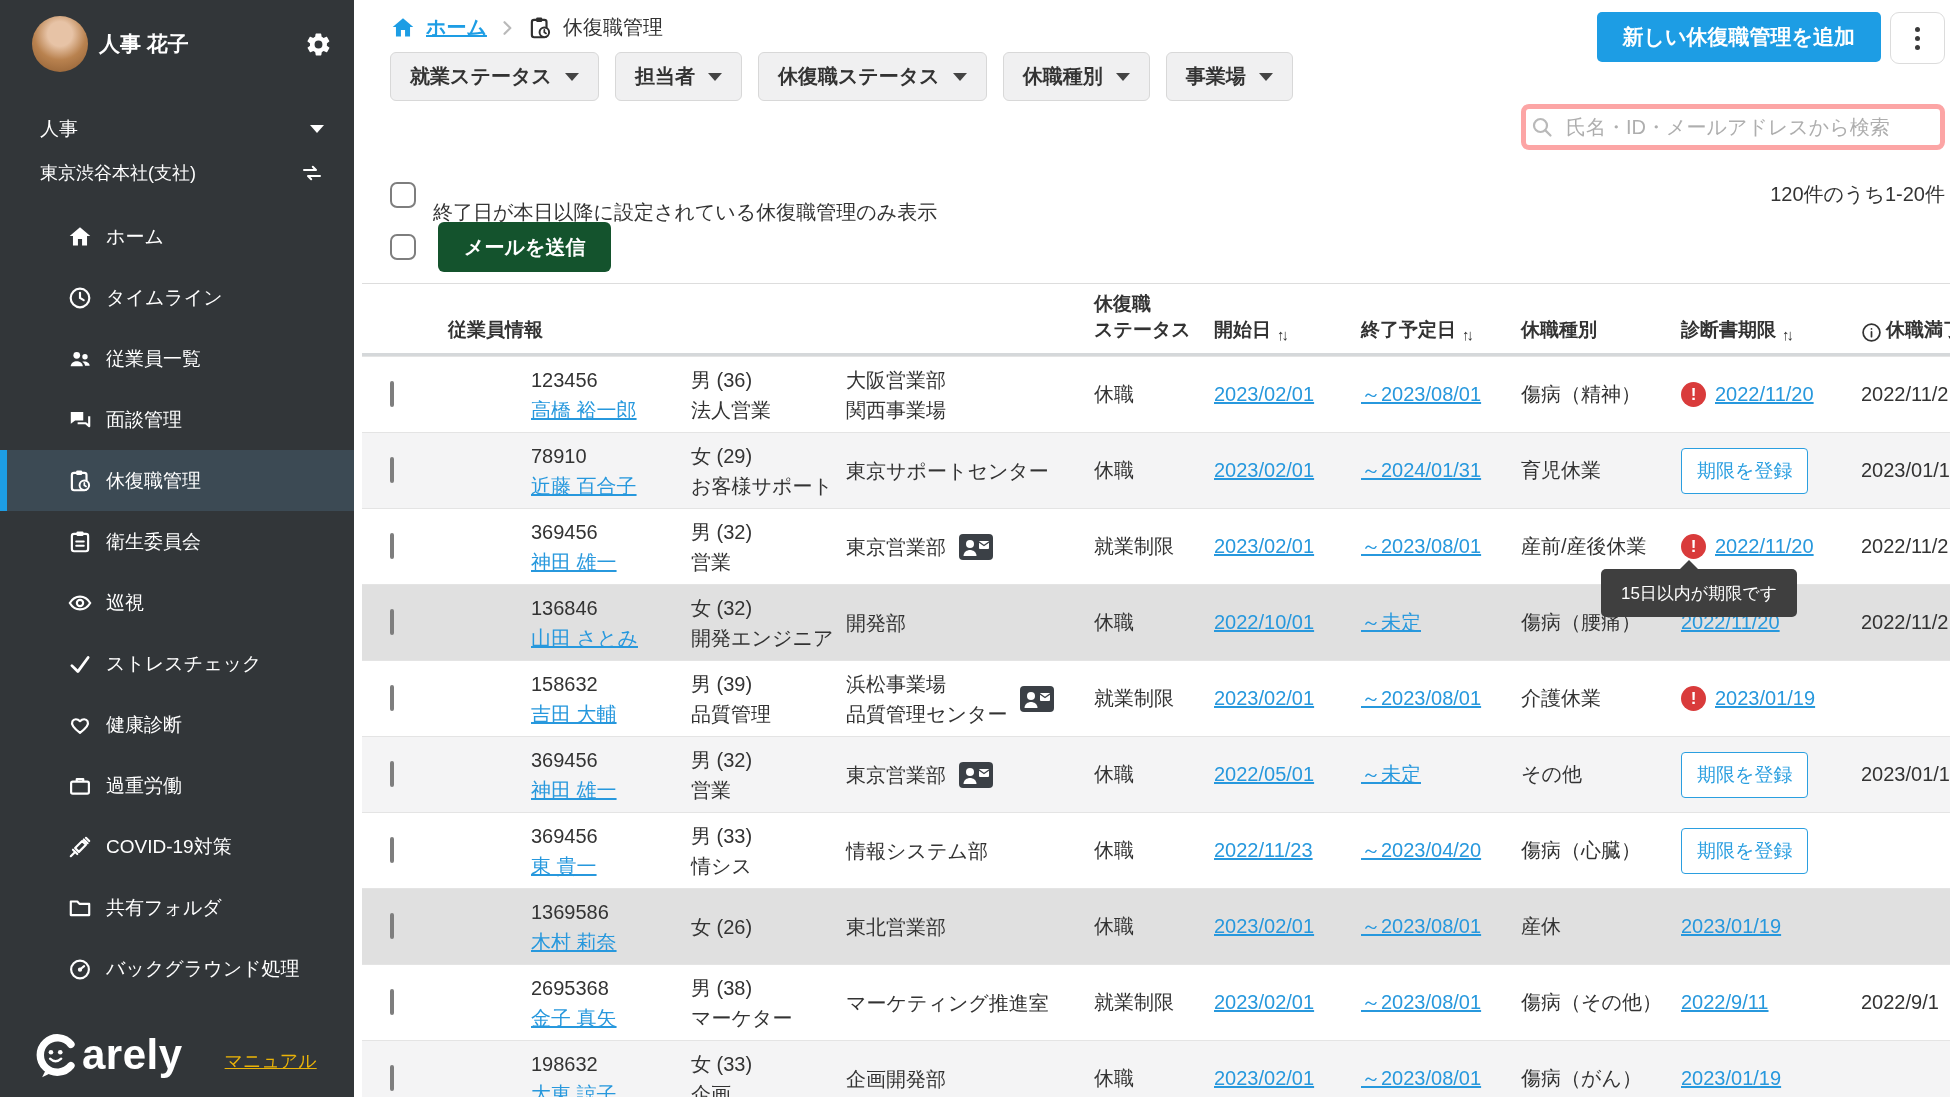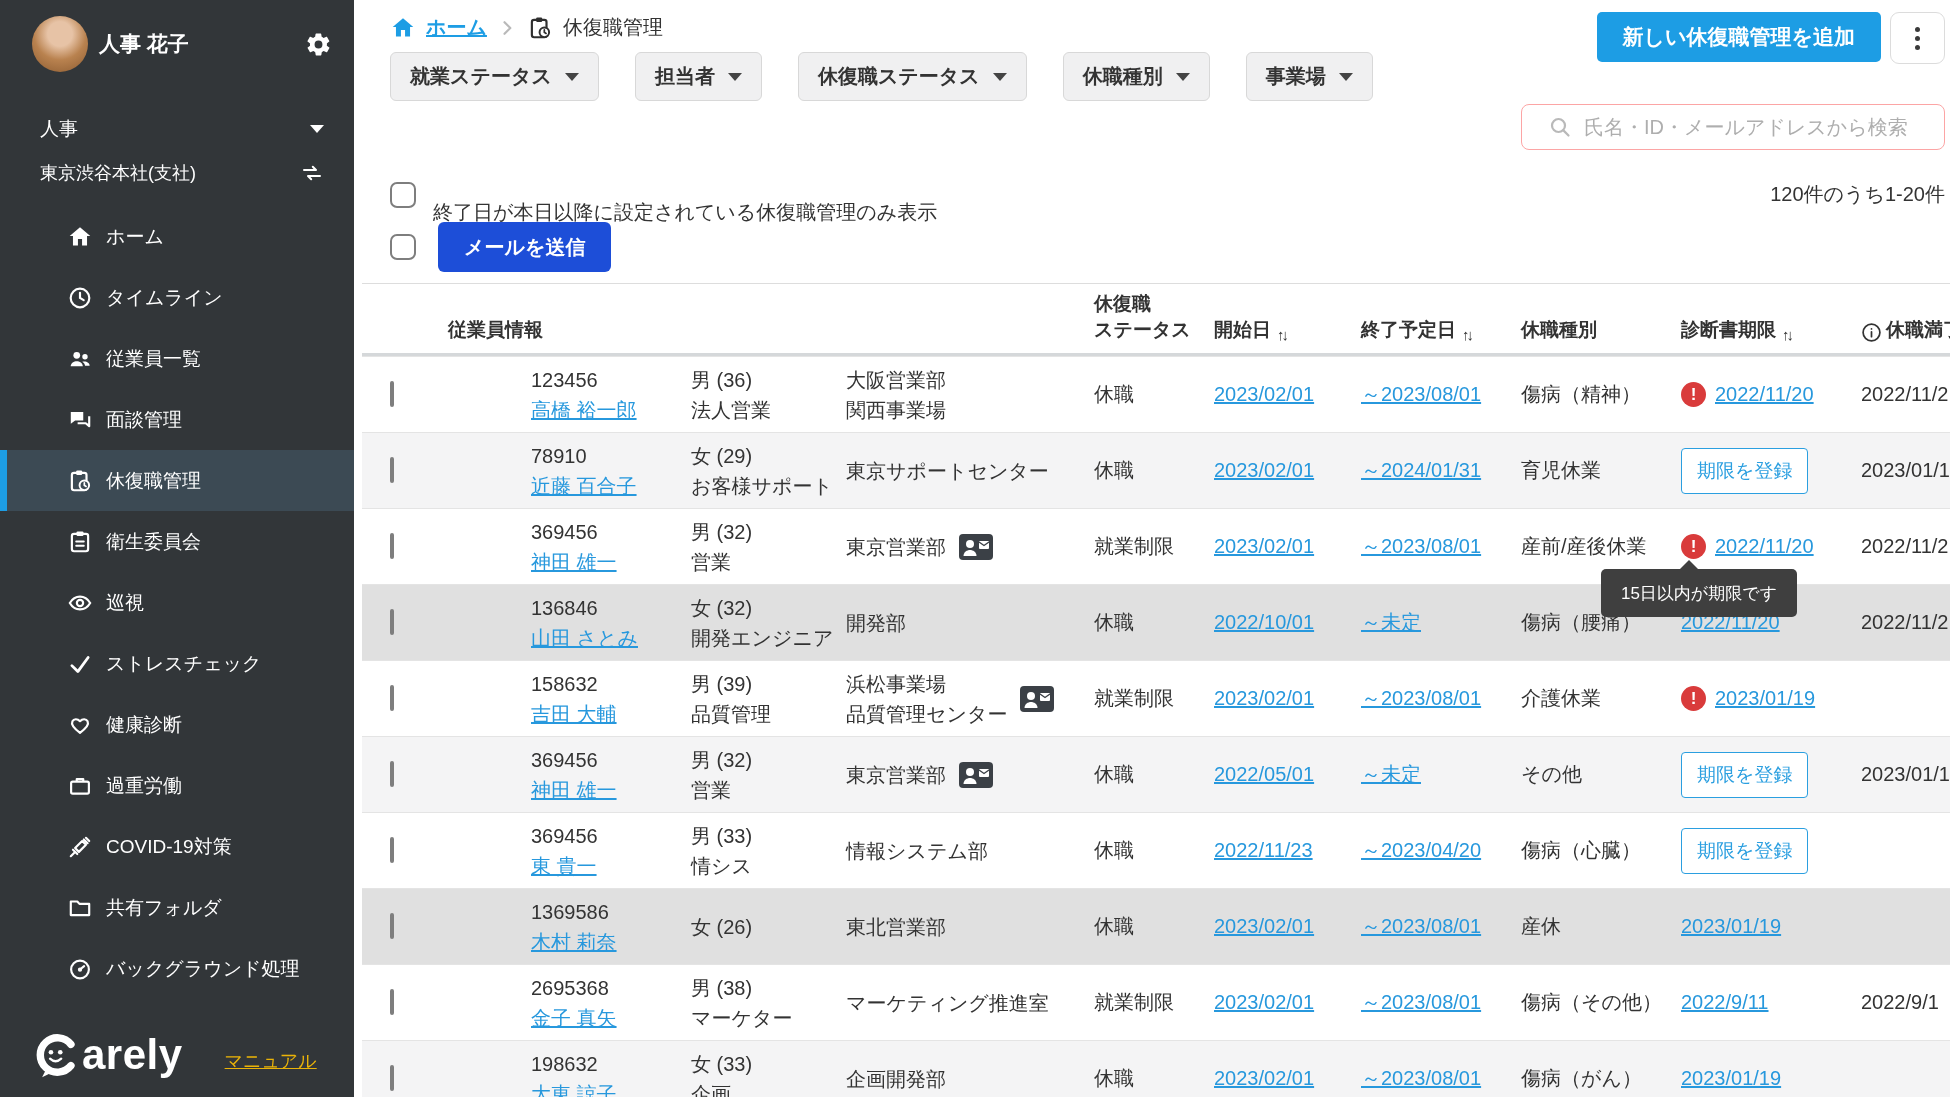--- a/index.html
+++ b/index.html
@@ -33,36 +33,36 @@
   .main{position:absolute;left:354px;top:0;width:1596px;height:100%;}
   .breadcrumb{position:absolute;left:36px;top:14px;display:flex;align-items:center;gap:10px;font-size:20px;}
   .bc-home{color:#1d9de4;text-decoration:underline;cursor:pointer;font-weight:bold;}
   .bc-cur{color:#333;}
   .addbtn{position:absolute;right:69px;top:12px;height:50px;padding:0 26px;font-size:21px;font-weight:bold;
           background:#1d9de4;color:#fff;border:none;border-radius:5px;cursor:pointer;
           font-family:inherit;}
   .kebab{position:absolute;right:5px;top:12px;width:53px;height:50px;border:1px solid #dcdcdc;border-radius:9px;
          display:flex;flex-direction:column;align-items:center;justify-content:center;gap:4px;cursor:pointer;background:#fff;}
   .kebab i{width:5px;height:5px;border-radius:50%;background:#3a3a3a;}
-  .filters{position:absolute;left:36px;top:52px;display:flex;gap:36px;}
+  .filters{position:absolute;left:36px;top:52px;display:flex;gap:16px;}
   .fbtn{height:49px;padding:0 19px;display:flex;align-items:center;gap:13px;background:#f0f0f1;
         border:1px solid #d8d8d8;border-radius:6px;font-size:20px;font-weight:bold;color:#333;cursor:pointer;
         font-family:inherit;}
   .fbtn .caret{border-top-color:#444;margin-left:0;}
-  .search{position:absolute;top:104px;right:5px;width:424px;height:46px;border:1px solid #fca5a5;border-radius:8px;
-          display:flex;align-items:center;padding:0 26px;gap:10px;box-sizing:border-box;background:#fff;}
+  .search{position:absolute;top:104px;right:5px;width:424px;height:46px;border:5px solid #fca5a5;border-radius:8px;
+          display:flex;align-items:center;padding:0 4px;gap:10px;box-sizing:border-box;background:#fff;}
   .search input{border:none;outline:none;font-size:20px;flex:1;color:#333;font-family:inherit;background:transparent;}
   .search input::placeholder{color:#aeaeae;}
   .checkrow{position:absolute;left:36px;top:163px;right:5px;display:flex;align-items:center;}
   .cb{width:26px;height:26px;border:2.5px solid #7e7e7e;border-radius:7px;box-sizing:border-box;
       background:transparent;flex:none;cursor:pointer;}
   .checkrow .lbl{margin-left:17px;font-size:20px;margin-top:36px;}
   .count{margin-left:auto;font-size:20px;}
   .mailrow{position:absolute;left:36px;top:222px;display:flex;align-items:center;gap:22px;}
-  .mailbtn{height:50px;padding:0 26px;font-size:20px;font-weight:bold;background:#1d4ed8;color:#fff;
+  .mailbtn{height:50px;padding:0 26px;font-size:20px;font-weight:bold;background:#14532d;color:#fff;
            border:none;border-radius:6px;cursor:pointer;font-family:inherit;}
 
   
   .table{position:absolute;left:8px;top:283px;width:1716px;border-top:1px solid #ddd;}
   .grid{display:grid;align-items:center;padding-left:28px;
         grid-template-columns:58px 83px 160px 155px 248px 120px 147px 160px 160px 180px 120px;}
   .thead{height:72px;align-items:end;box-sizing:border-box;border-bottom:3px solid #d5d8da;padding-bottom:10px;}
   .th{font-weight:bold;font-size:19px;color:#333;display:flex;align-items:flex-end;}
   .pre{white-space:pre-line;}
   .sort{font-size:15px;letter-spacing:-3px;margin-left:6px;font-weight:normal;color:#333;cursor:pointer;}

